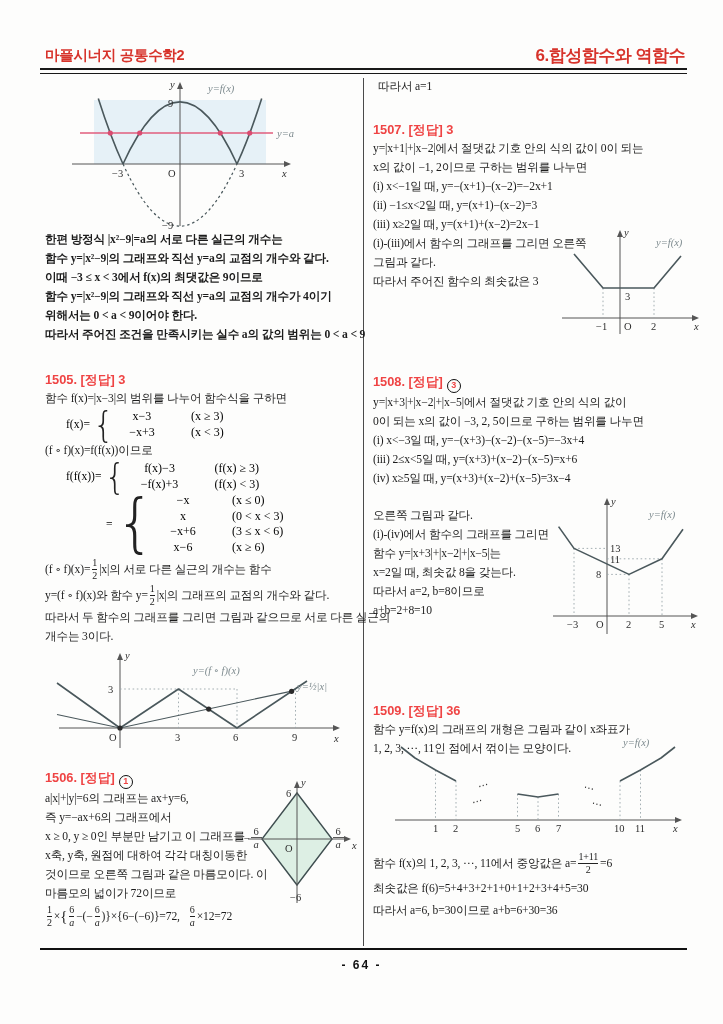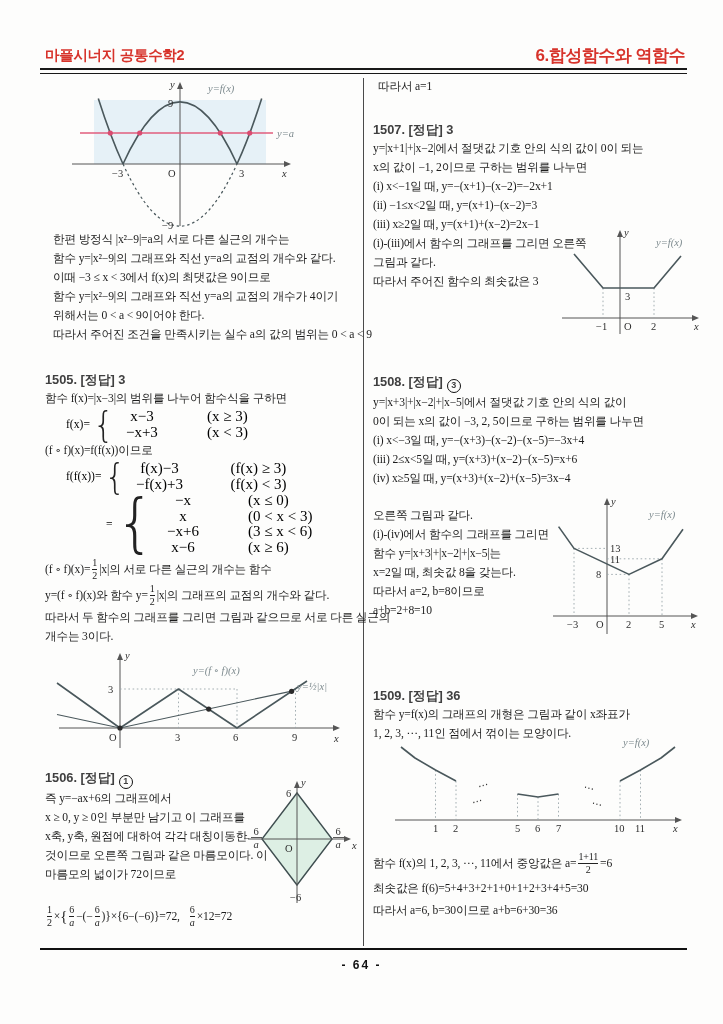--- a/index.html
+++ b/index.html
@@ -12,32 +12,32 @@
   .hdr-right { position:absolute; right:38px; top:44px; font:bold 17px  "Liberation Sans","DejaVu Sans",sans-serif; color:#d7332b; letter-spacing:-0.5px; }
   .hdr-rule  { position:absolute; left:40px; right:36px; top:68px; height:3px;
                border-top:2.5px solid #191919; border-bottom:1px solid #191919; }
   .col-divider { position:absolute; left:363px; top:78px; width:1px; height:868px; background:#4a4a4a; }
   .ftr-rule  { position:absolute; left:40px; right:36px; top:948px; border-top:2.5px solid #111; }
   .page-num  { position:absolute; left:0; right:0; top:958px; text-align:center;
                font:bold 12px "Liberation Sans","DejaVu Sans",sans-serif; color:#111; letter-spacing:2px; }
 
   .sec { position:absolute; }
   .tl { font-size:11.6px; line-height:19px; color:#1c1c1c; white-space:nowrap; letter-spacing:-0.15px; }
-  .heading { font:bold 12.8px/19px "Liberation Sans","DejaVu Sans",sans-serif; color:#404040; white-space:nowrap; }
+  .heading { font:bold 12.8px/19px "Liberation Sans","DejaVu Sans",sans-serif; color:#ef4444; white-space:nowrap; }
   .circle-num { display:inline-flex; width:12px; height:12px; border:1px solid #111; border-radius:50%;
                 align-items:center; justify-content:center; font-size:9px; font-weight:bold;
                 margin-left:4px; vertical-align:-2px; }
 
   .pw { display:flex; align-items:center; margin:1px 0; }
   .pw .lhs { font-size:11.6px; margin-right:3px; white-space:nowrap;margin-left:21px; }
   .brace { font-family:"DejaVu Sans",sans-serif; font-weight:200; color:#222; line-height:0.9; margin-right:5px; }
   .b2 { font-size:33px; transform:scaleY(1.05); }
   .b4 { font-size:62px; transform:scaleY(1.02); }
   .pw .cases { display:flex; flex-direction:column; }
-  .pw .case { display:flex; font-size:15px; line-height:15.5px; white-space:nowrap;gap:16px; }
+  .pw .case { display:flex; font-size:12px; line-height:15.5px; white-space:nowrap; }
   .pw .case .e { min-width:46px; text-align:center; }
   .pw .case .c { margin-left:26px; }
   .indent { margin-left:40px; }
 
   .mline { display:flex; align-items:center; height:26px; font-size:11.6px; white-space:nowrap; letter-spacing:-0.15px; color:#1c1c1c; }
   .frac { display:inline-flex; flex-direction:column; text-align:center; font-size:10px; line-height:1.15; margin:0 2px; }
   .frac .den { border-top:1px solid #222; }
 
   svg { position:absolute; overflow:visible; }
   svg text { font-family:"Liberation Serif","DejaVu Serif",serif; font-size:10.5px; fill:#2f2f2f; }
@@ -76,21 +76,21 @@
   <text x="118" y="31">9</text>
   <text class="glabel" x="158" y="16">y=f(x)</text>
   <text class="glabel" x="227" y="61">y=a</text>
   <text x="62" y="101">−3</text>
   <text x="118" y="101">O</text>
   <text x="189" y="101">3</text>
   <text class="it" x="232" y="101">x</text>
   <text x="112" y="153">−9</text>
 </svg>
 
-<div class="sec" style="left:53px; top:230px; width:318px;">
+<div class="sec" style="left:45px; top:230px; width:318px;font-weight:bold;">
   <div class="tl">한편 방정식 |x²−9|=a의 서로 다른 실근의 개수는</div>
   <div class="tl">함수 y=|x²−9|의 그래프와 직선 y=a의 교점의 개수와 같다.</div>
   <div class="tl">이때 −3 ≤ x &lt; 3에서 f(x)의 최댓값은 9이므로</div>
   <div class="tl">함수 y=|x²−9|의 그래프와 직선 y=a의 교점의 개수가 4이기</div>
   <div class="tl">위해서는 0 &lt; a &lt; 9이어야 한다.</div>
   <div class="tl">따라서 주어진 조건을 만족시키는 실수 a의 값의 범위는 0 &lt; a &lt; 9</div>
 </div>
 
 <div class="sec" style="left:45px; top:370px; width:318px;">
   <div class="heading">1505. [정답] 3</div>
@@ -188,20 +188,21 @@
   <text x="130" y="91">3</text>
   <text x="188" y="91">6</text>
   <text x="247" y="91">9</text>
   <text class="it" x="289" y="92">x</text>
 </svg>
 
 <div class="sec" style="left:45px; top:768px; width:200px;">
   <div class="heading">
     <span>1506. [정답]</span><span class="circle-num">1</span>
   </div>
+  <div class="tl">a|x|+|y|=6의 그래프는 ax+y=6,</div>
   <div class="tl">즉 y=−ax+6의 그래프에서</div>
   <div class="tl">x ≥ 0, y ≥ 0인 부분만 남기고 이 그래프를</div>
   <div class="tl">x축, y축, 원점에 대하여 각각 대칭이동한</div>
   <div class="tl">것이므로 오른쪽 그림과 같은 마름모이다. 이</div>
   <div class="tl">마름모의 넓이가 72이므로</div>
 </div>
 
 <div class="sec mline" style="left:45px; top:903px;">
   <span class="frac">
       <span class="num">1</span>
@@ -320,21 +321,21 @@
   <text x="65" y="58">13</text>
   <text x="65" y="69">11</text>
   <text x="51" y="84">8</text>
   <text x="22" y="134">−3</text>
   <text x="51" y="134">O</text>
   <text x="81" y="134">2</text>
   <text x="114" y="134">5</text>
   <text class="it" x="146" y="134">x</text>
 </svg>
 
-<div class="sec" style="left:373px; top:686px; width:318px;">
+<div class="sec" style="left:373px; top:701px; width:318px;">
   <div class="heading">1509. [정답] 36</div>
   <div class="tl">함수 y=f(x)의 그래프의 개형은 그림과 같이 x좌표가</div>
   <div class="tl">1, 2, 3, ⋯, 11인 점에서 꺾이는 모양이다.</div>
 </div>
 
 <svg style="left:385px; top:734px;" width="310" height="110" viewBox="0 0 310 110">
   <line class="axis" x1="10" y1="86" x2="292" y2="86"></line>
   <polygon class="arrow" points="290,83 290,89 297,86"></polygon>
   <path class="dot-line" d="M50.5,36 L50.5,86"></path>
   <path class="dot-line" d="M71,47 L71,86"></path>

